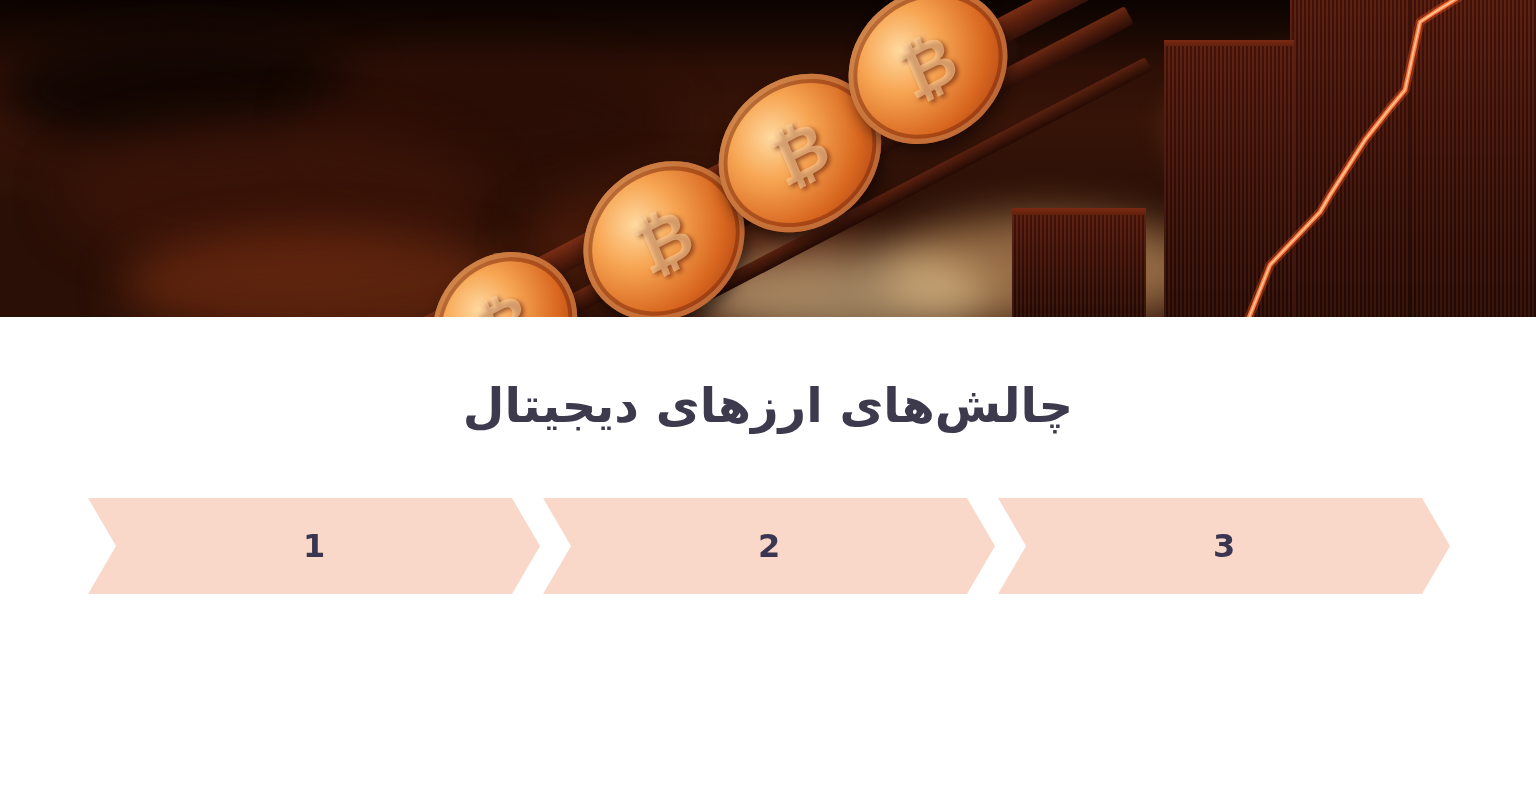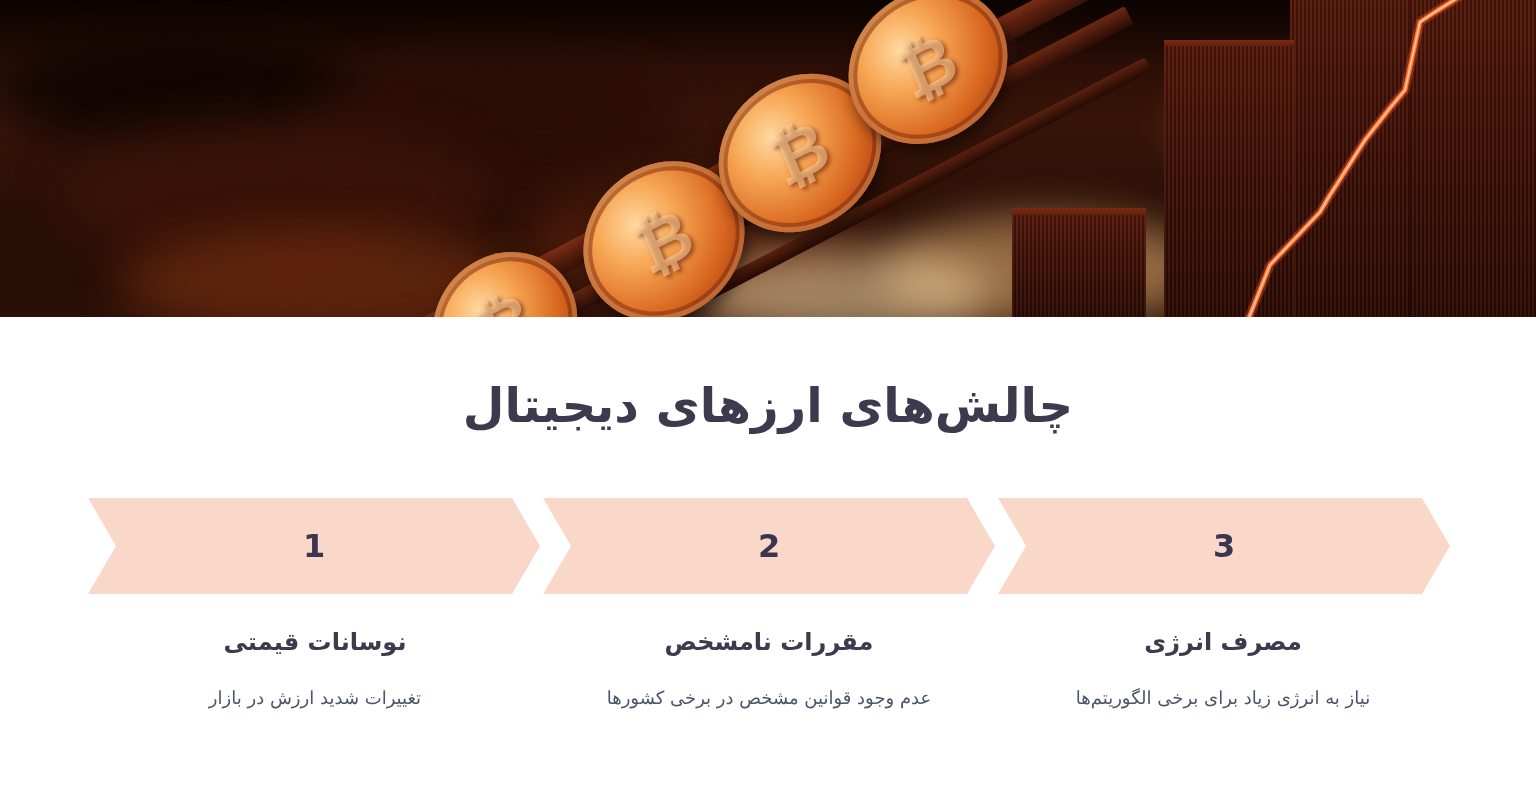--- a/index.html
+++ b/index.html
@@ -285,28 +285,14 @@
       <span class="chev-num">1</span>
     </div>
     <div class="chev chev-2">
       <span class="chev-num">2</span>
     </div>
     <div class="chev chev-3">
       <span class="chev-num">3</span>
     </div>
   </div>
 
-  <div class="cards">
-    <div class="card">
-      <p class="card-title">نوسانات قیمتی</p>
-      <p class="card-desc">تغییرات شدید ارزش در بازار</p>
-    </div>
-    <div class="card">
-      <p class="card-title">مقررات نامشخص</p>
-      <p class="card-desc">عدم وجود قوانین مشخص در برخی کشورها</p>
-    </div>
-    <div class="card">
-      <p class="card-title">مصرف انرژی</p>
-      <p class="card-desc">نیاز به انرژی زیاد برای برخی الگوریتم‌ها</p>
-    </div>
-  </div>
 
 </div>
 
 </body></html>

